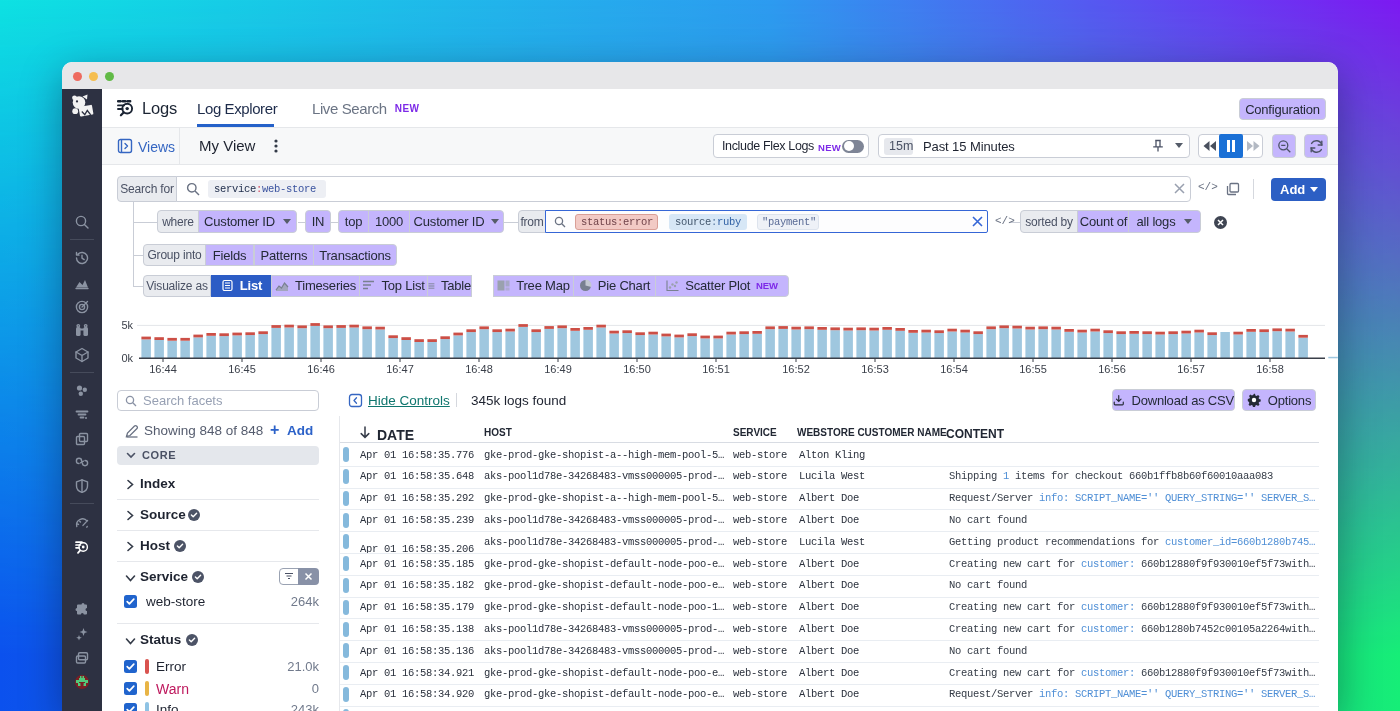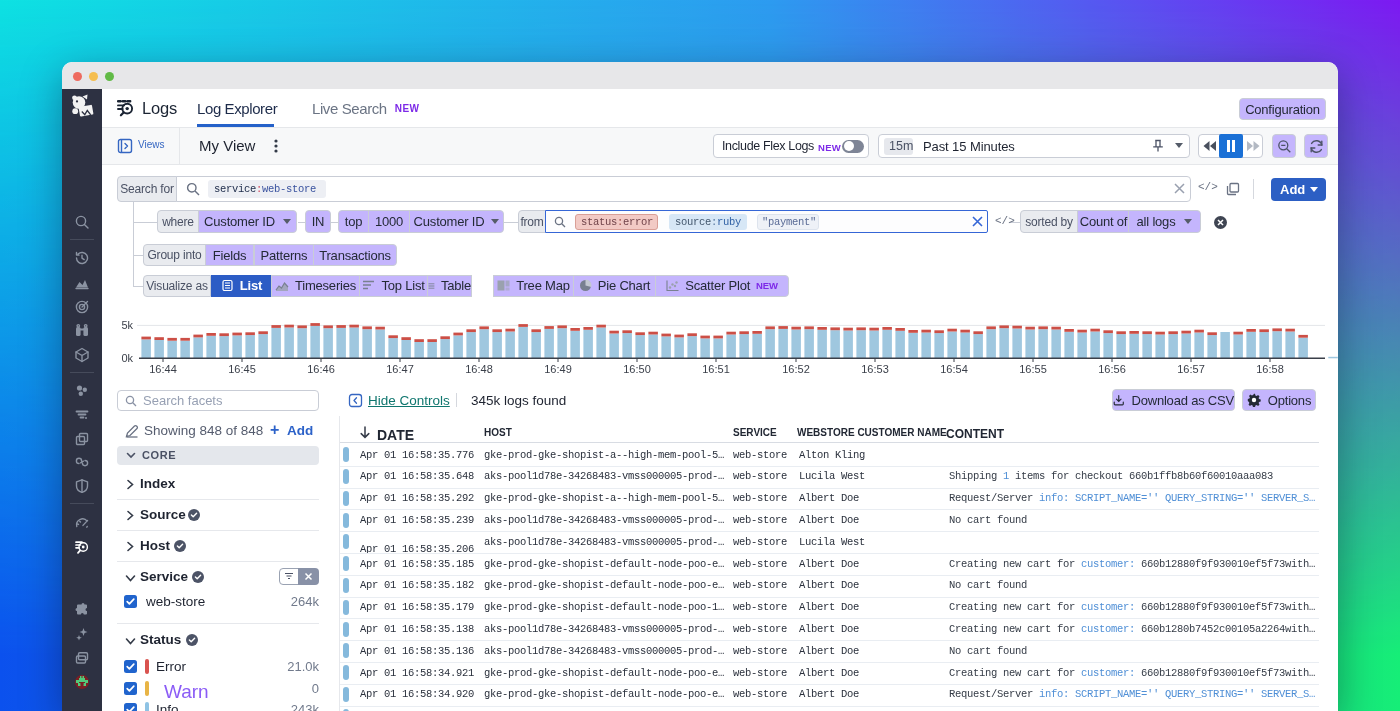--- a/index.html
+++ b/index.html
@@ -140,21 +140,21 @@
 <div class="t" style="left:135px;top:38px;font-size:15px;letter-spacing:-0.4px;color:#1d2b4a;">Log Explorer</div>
 <div class="abs" style="left:135px;top:61.5px;width:77px;height:3.5px;background:#2561c9;"></div>
 <div class="t" style="left:250px;top:38px;font-size:15px;letter-spacing:-0.4px;color:#6b7484;">Live Search<span style="margin-left:8px;font-size:10px;font-weight:bold;color:#7d2ae8;letter-spacing:.4px;vertical-align:2px;">NEW</span></div>
 <div class="box wlab" style="left:1177px;top:36px;width:87px;height:22px;border-radius:4px;font-size:13px;">Configuration</div>
 <div class="abs" style="left:40px;top:65px;width:1236px;height:38px;background:#f7f8f9;border-top:1px solid #e5e7ea;border-bottom:1px solid #e5e7ea;"></div>
 <svg class="abs" style="left:55px;top:76px;" width="16" height="16" viewBox="0 0 16 16" fill="none" stroke="#3566c2" stroke-width="1.4">
 <rect x="1.5" y="1.5" width="13" height="13" rx="2"></rect>
       <path d="M4.5 1.5 v13"></path>
       <path d="M8 5.5 l2.5 2.5 L8 10.5" stroke-linecap="round" stroke-linejoin="round"></path>
 </svg>
-<div class="t" style="left:76px;top:77px;font-size:10px;color:#3566c2;">Views</div>
+<div class="t" style="left:76px;top:77px;font-size:14px;color:#3566c2;">Views</div>
 <div class="abs" style="left:117px;top:66px;width:1px;height:36px;background:#e5e7ea;"></div>
 <div class="t" style="left:137px;top:75px;font-size:15px;color:#1e2330;">My View</div>
 <svg class="abs" style="left:206px;top:76px;" width="16" height="16" viewBox="0 0 16 16" fill="#333a48">
 <circle cx="8" cy="3" r="1.6"></circle>
       <circle cx="8" cy="8" r="1.6"></circle>
       <circle cx="8" cy="13" r="1.6"></circle>
     </svg>
 <div class="box" style="left:651px;top:72px;width:156px;height:24px;background:#fff;border-radius:4px;"></div>
 <div class="t" style="left:660px;top:77px;font-size:12.5px;letter-spacing:-0.35px;color:#1e2330;">Include Flex Logs</div>
 <div class="t" style="left:756px;top:79.5px;font-size:9.5px;font-weight:bold;color:#7d2ae8;letter-spacing:.3px;">NEW</div>
@@ -592,21 +592,21 @@
       <path d="M3.2 6.6 L5.4 8.8 L9.8 4.2" fill="none" stroke="#fff" stroke-width="1.7" stroke-linecap="round" stroke-linejoin="round"></path>
     </svg>
 <div class="abs" style="left:83px;top:597px;width:4px;height:15px;background:#d9534f;border-radius:2px;"></div>
 <div class="t" style="left:94px;top:597px;font-size:13.5px;color:#1e2330;">Error</div>
 <div class="t" style="left:257px;top:597px;font-size:13px;color:#717a8c;transform:translateX(-100%);">21.0k</div>
 <svg class="abs" style="left:62px;top:620px;" width="13" height="13" viewBox="0 0 13 13">
       <rect width="13" height="13" rx="2.5" fill="#2064cd"></rect>
       <path d="M3.2 6.6 L5.4 8.8 L9.8 4.2" fill="none" stroke="#fff" stroke-width="1.7" stroke-linecap="round" stroke-linejoin="round"></path>
     </svg>
 <div class="abs" style="left:83px;top:619px;width:4px;height:15px;background:#e8b445;border-radius:2px;"></div>
-<div class="t" style="left:94px;top:619px;font-size:19px;color:#8b5cf6;margin-left:8px;">Warn</div>
+<div class="t" style="left:94px;top:619px;font-size:14px;color:#be185d;">Warn</div>
 <div class="t" style="left:257px;top:619px;font-size:13px;color:#717a8c;transform:translateX(-100%);">0</div>
 <svg class="abs" style="left:62px;top:641px;" width="13" height="13" viewBox="0 0 13 13">
       <rect width="13" height="13" rx="2.5" fill="#2064cd"></rect>
       <path d="M3.2 6.6 L5.4 8.8 L9.8 4.2" fill="none" stroke="#fff" stroke-width="1.7" stroke-linecap="round" stroke-linejoin="round"></path>
     </svg>
 <div class="abs" style="left:83px;top:640px;width:4px;height:15px;background:#8fc3e4;border-radius:2px;"></div>
 <div class="t" style="left:94px;top:640px;font-size:13.5px;color:#1e2330;">Info</div>
 <div class="t" style="left:257px;top:640px;font-size:13px;color:#717a8c;transform:translateX(-100%);">243k</div>
 <div class="abs" style="left:277px;top:354px;width:1px;height:295px;background:#e6e8ec;"></div>
 <svg class="abs" style="left:297px;top:364px;" width="12" height="13" viewBox="0 0 12 13" fill="none" stroke="#343b48" stroke-width="1.5" stroke-linecap="round">
@@ -643,20 +643,21 @@
 <div class="lg" style="left:422px;top:451.9px;">aks-pool1d78e-34268483-vmss000005-prod-…</div>
 <div class="lg" style="left:671px;top:451.9px;">web-store</div>
 <div class="lg" style="left:737px;top:451.9px;">Albert Doe</div>
 <div class="lg" style="left:887px;top:451.9px;width:370px;overflow:hidden;"><span style="color:#343b46;">No cart found</span></div>
 <div class="abs" style="left:278px;top:469.2px;width:979px;height:1px;background:#e9edf2;"></div>
 <div class="abs" style="left:281px;top:472.4px;width:6px;height:15px;background:#85b9dc;border-radius:3px;"></div>
 <div class="lg" style="left:298px;top:481px;">Apr 01 16:58:35.206</div>
 <div class="lg" style="left:422px;top:473.7px;">aks-pool1d78e-34268483-vmss000005-prod-…</div>
 <div class="lg" style="left:671px;top:473.7px;">web-store</div>
 <div class="lg" style="left:737px;top:473.7px;">Lucila West</div>
+<div class="lg" style="left:887px;top:473.7px;width:370px;overflow:hidden;"><span style="color:#343b46;">Getting product recommendations for </span><span style="color:#4f8fd6;">customer_id=660b1280b745…</span></div>
 <div class="abs" style="left:278px;top:491.0px;width:979px;height:1px;background:#e9edf2;"></div>
 <div class="abs" style="left:281px;top:494.2px;width:6px;height:15px;background:#85b9dc;border-radius:3px;"></div>
 <div class="lg" style="left:298px;top:495.5px;">Apr 01 16:58:35.185</div>
 <div class="lg" style="left:422px;top:495.5px;">gke-prod-gke-shopist-default-node-poo-e…</div>
 <div class="lg" style="left:671px;top:495.5px;">web-store</div>
 <div class="lg" style="left:737px;top:495.5px;">Albert Doe</div>
 <div class="lg" style="left:887px;top:495.5px;width:370px;overflow:hidden;"><span style="color:#343b46;">Creating new cart for </span><span style="color:#4f8fd6;">customer:</span><span style="color:#343b46;"> 660b12880f9f930010ef5f73with…</span></div>
 <div class="abs" style="left:278px;top:512.8px;width:979px;height:1px;background:#e9edf2;"></div>
 <div class="abs" style="left:281px;top:516.0px;width:6px;height:15px;background:#85b9dc;border-radius:3px;"></div>
 <div class="lg" style="left:298px;top:517.3px;">Apr 01 16:58:35.182</div>

